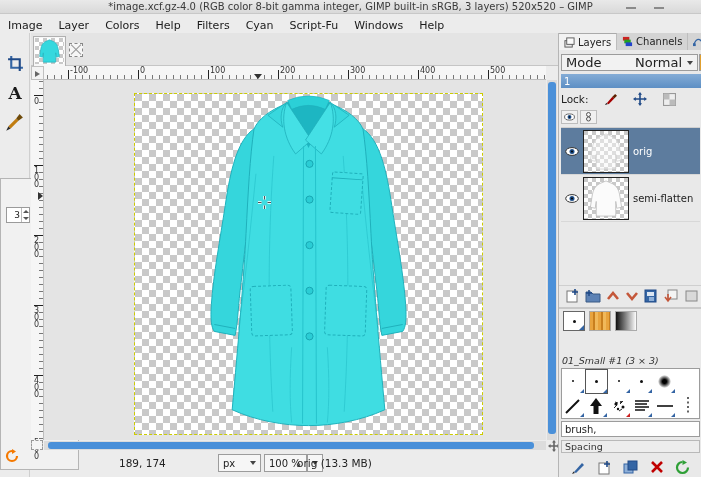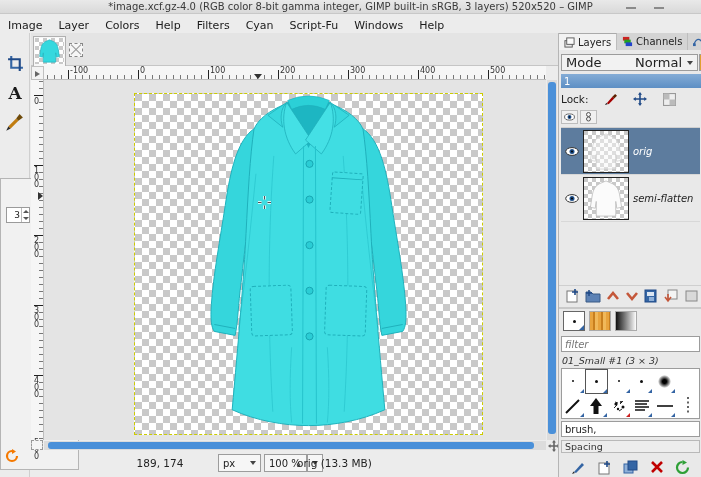--- a/index.html
+++ b/index.html
@@ -66,21 +66,21 @@
   .cursor { position:absolute; left:214px; top:116px; width:13px; height:13px; }
   .vscroll { position:absolute; left:547px; top:80px; width:10px; height:360px; background:#dcdcdc; }
   .vscroll .thumb { position:absolute; left:1px; right:1px; top:2px; bottom:6px; background:#4a90d9; border-radius:3px; }
   .hscroll { position:absolute; left:44px; top:441px; width:502px; height:9px; background:#dcdcdc; }
   .hscroll .thumb { position:absolute; top:1px; bottom:1px; left:4px; width:486px; background:#4a90d9; border-radius:3px; }
   .qmask { position:absolute; left:31px; top:440px; width:12px; height:10px; background:#f5f5f5; border:1px dashed #999; }
   .navbtn { position:absolute; left:548px; top:440px; width:12px; height:12px; }
 
   
   .statusbar { position:absolute; left:31px; top:452px; width:527px; height:25px; font-size:10.5px; }
-  .pos-label { position:absolute; left:88px; top:5px; width:82px; text-align:center; color:#222; }
+  .pos-label { position:absolute; left:88px; top:5px; width:82px; color:#222; }
   .sb-box { position:absolute; top:2px; height:18px; background:#f6f6f6; border:1px solid #9c9c9c; font-size:10px;
     display:flex; align-items:center; padding:0 4px; gap:4px; }
   .caret { width:0; height:0; border-left:3.5px solid transparent; border-right:3.5px solid transparent; border-top:4px solid #444; }
   .sb-msg { position:absolute; left:266px; top:5px; color:#222; }
 
   
   .dock { position:absolute; left:558px; top:33px; width:143px; height:444px; background:#e9e9e9; border-left:1px solid #b5b5b5; overflow:hidden; }
   .dock-tabs { position:absolute; left:0; top:0; width:143px; height:17px; background:#d4d4d4; display:flex; }
   .dock-tab { height:17px; display:flex; align-items:center; gap:3px; padding:0 5px; font-size:10px; color:#222;
     border-right:1px solid #bdbdbd; background:#d4d4d4; }
@@ -88,21 +88,21 @@
   .mode-row { position:absolute; left:2px; top:21px; width:137px; height:17px; background:#f2f2f2; border:1px solid #9c9c9c;
     display:flex; align-items:center; font-size:13px; padding:0 4px; }
   .mode-row .lbl { flex:1; }
   .mode-sliver { position:absolute; left:140px; top:21px; width:3px; height:17px; background:#e0a030; border:1px solid #9c9c9c; }
   .opacity-row { position:absolute; left:2px; top:41px; width:141px; height:14px;
     background:linear-gradient(#84acd6,#5d8fc4); color:#fff; font-size:10px; display:flex; align-items:center; padding:0 3px; }
   .opacity-row .lbl { flex:1; }
   .lock-row { position:absolute; left:2px; top:58px; width:139px; height:16px; display:flex; align-items:center; gap:16px; font-size:10.5px; }
   .hdr-cells { position:absolute; left:2px; top:77px; width:139px; height:14px; display:flex; gap:2px; }
   .hdr-cell { width:17px; height:14px; border:1px solid #bdbdbd; background:#f0f0f0; display:flex; align-items:center; justify-content:center; }
-  .layer-list { position:absolute; left:2px; top:94px; width:139px; height:143px; border-top:1px solid #cfcfcf;font-style:italic; }
+  .layer-list { position:absolute; left:2px; top:94px; width:139px; height:143px; border-top:1px solid #cfcfcf; }
   .layer-row { position:relative; width:139px; height:47px; display:flex; align-items:center; background:#e9e9e9; border-bottom:1px solid #d8d8d8; }
   .layer-row.sel { background:#5d7c9e; color:#fff; }
   .eye-btn { width:22px; display:flex; justify-content:center; }
   .layer-thumb { width:46px; height:43px; border:1px solid #222; background-size:8px 8px; position:relative; }
   .layer-name { flex:1; font-size:10px; padding-left:4px; }
   .dock-btns { position:absolute; left:0px; top:252px; width:143px; height:20px; display:flex; gap:5px; padding-left:6px; align-items:center; border-top:1px solid #cfcfcf; }
   .dock-sep { position:absolute; left:0; top:274px; width:143px; height:2px; background:#c9c9c9; }
 
   
   .btabs { position:absolute; left:4px; top:278px; height:21px; display:flex; gap:4px; }
@@ -434,21 +434,20 @@
 
     <div class="btabs">
       <div class="btab sel">
           <i class="dot"></i>
           <i class="tri"></i>
         </div>
       <div class="btab pattern"></div>
       <div class="btab gradient"></div>
     </div>
 
-    <input class="filter-input" placeholder="filter" style="">
 
     <div class="brush-title">01_Small #1 (3 × 3)</div>
 
     <div class="brush-grid">
       <div class="bcell">
           <i class="bdot" style="width:2px;height:2px;"></i>
           <i class="tri"></i>
         </div>
       <div class="bcell sel">
           <i class="bdot" style="width:3px;height:3px;"></i>

